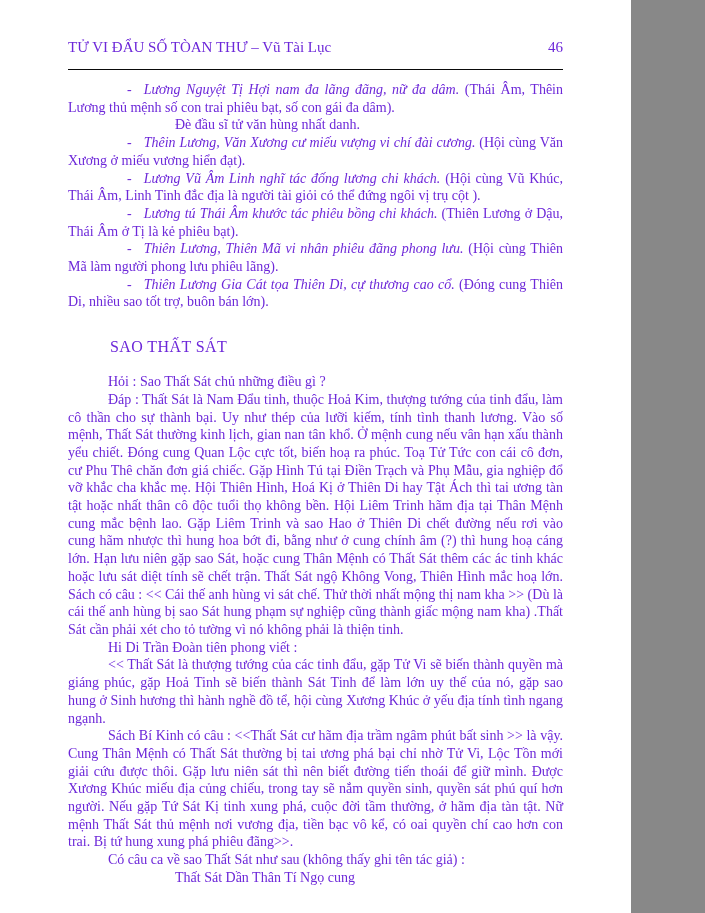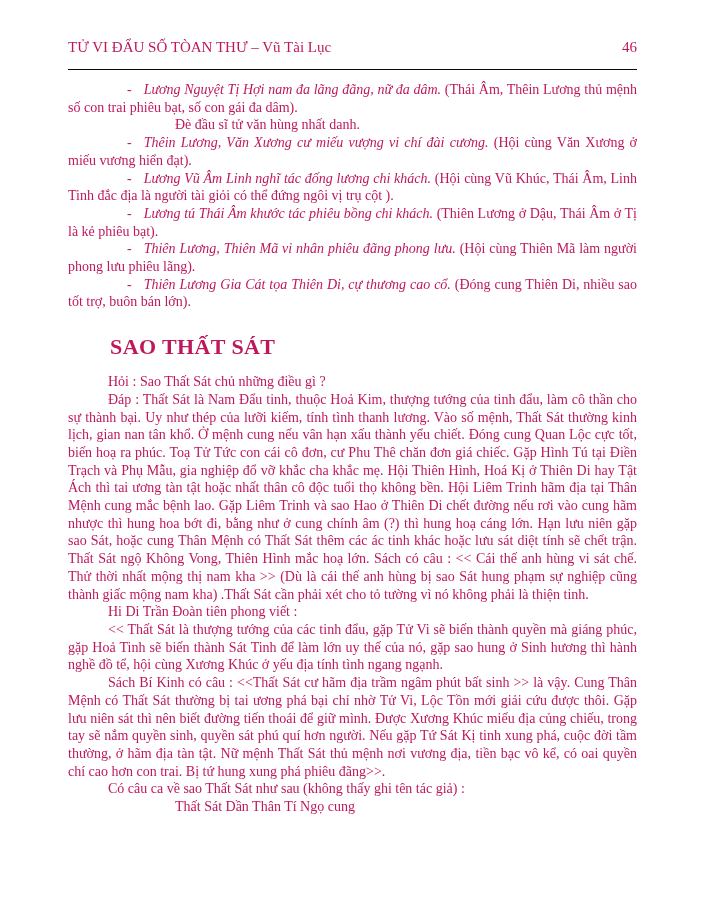--- a/index.html
+++ b/index.html
@@ -1,32 +1,32 @@
 <!DOCTYPE html>
 <html><head>
 <meta charset="utf-8">
 <style>
   html,body{margin:0;padding:0;background:#888;}
   .page{
-    width:705px;height:913px;background:#ffffff;color:#be185d;
+    width:631px;height:913px;background:#ffffff;color:#6d28d9;
     box-sizing:border-box;padding:38px 68px 0 68px;position:relative;
     font-family:"Liberation Serif","DejaVu Serif",serif;
     font-size:14px;line-height:17.7px;overflow:hidden;
   }
   .hdr{display:flex;justify-content:space-between;align-items:baseline;
        font-size:15px;line-height:18px;}
   .rule{border:none;border-top:1.6px solid #0a0a0a;margin:13px 0 0 0;}
   .body-text{margin-top:11px;}
   .block{margin:0;}
   .verse{margin-left:107px;text-align:left;}
   .list-item{text-align:justify;text-indent:59px;}
   .list-item .dash{padding-right:12px;}
   .list-item i{font-family:inherit;}
   .para{text-align:justify;text-indent:40px;}
-  .heading{font-size:22px;font-weight:bold;line-height:24px;
+  .heading{font-size:16px;font-weight:normal;line-height:24px;
            margin:24px 0 14px 42px;text-indent:0;letter-spacing:.4px;}
 </style>
 </head>
 <body>
 
 <div class="page">
   <div class="hdr">
     <span>TỬ VI ĐẨU SỐ TÒAN THƯ – Vũ Tài Lục</span>
     <span>46</span>
   </div>

